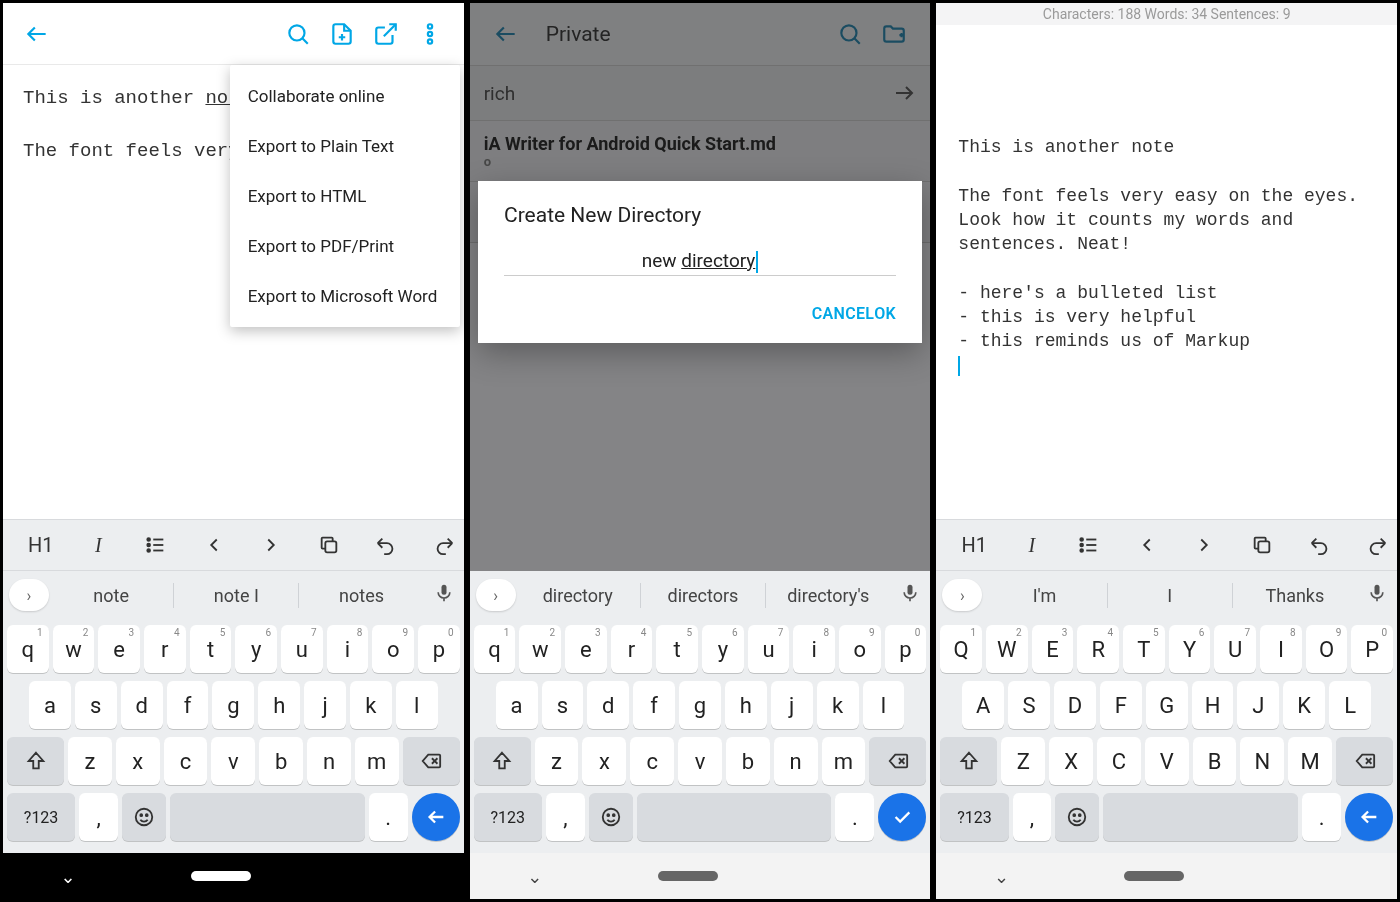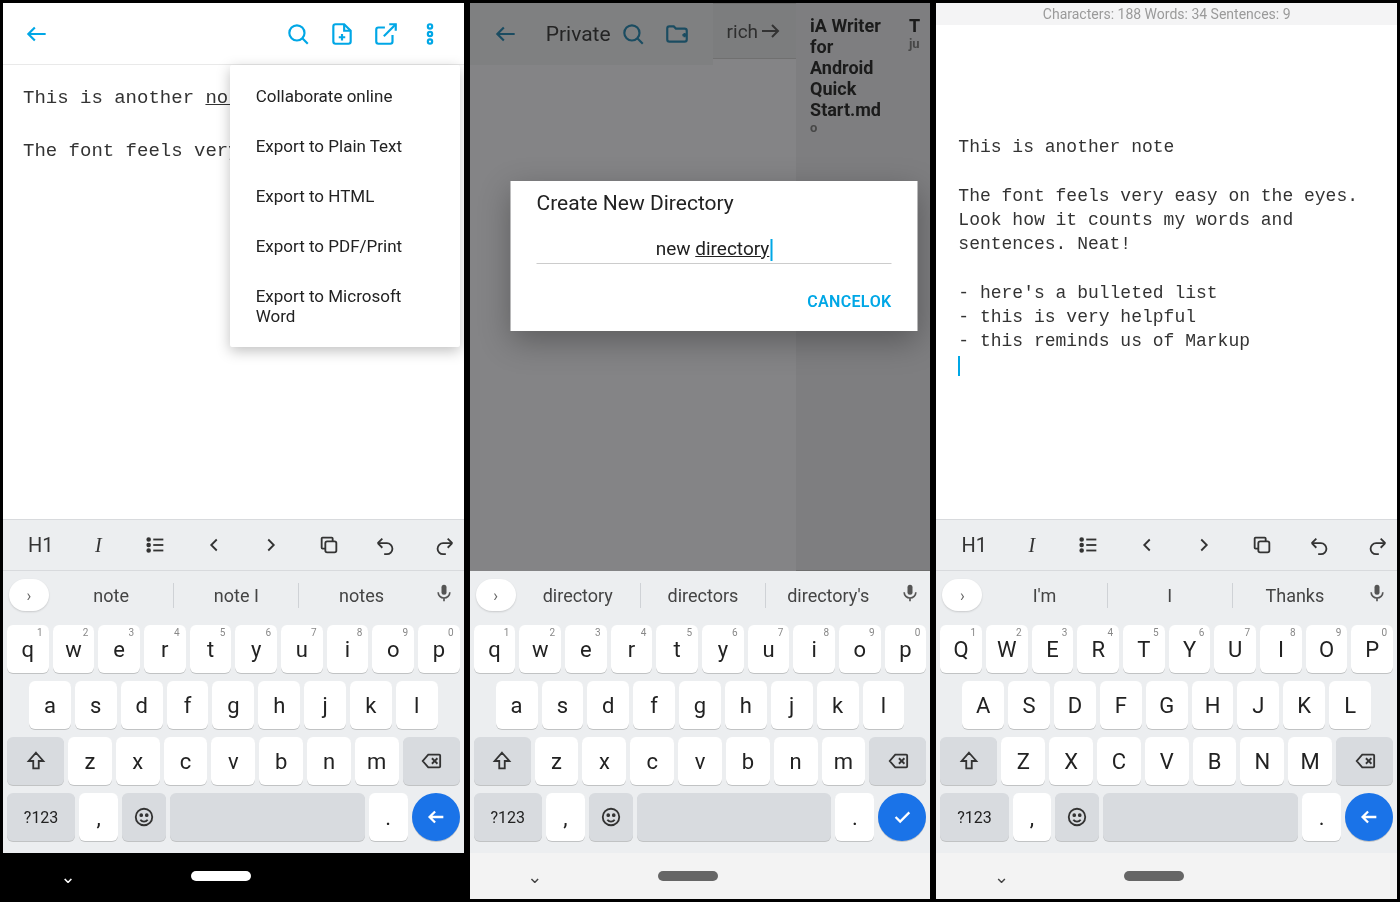--- a/index.html
+++ b/index.html
@@ -48,21 +48,21 @@
   .editor .underline { text-decoration: underline; }
   .dropdown-menu {
     position: absolute;
     top: 62px;
     right: 4px;
     width: 230px;
     background: #fff;
     box-shadow: 0 4px 14px rgba(0,0,0,0.25);
     border-radius: 2px;
     z-index: 50;
-    padding: 6px 8px;
+    padding: 6px 0;
   }
   .dropdown-item {
     padding: 15px 18px;
     font-size: 17px;
     color: #222;
   }
   
   .fmt-toolbar {
     height: 52px;
     background: #eceef0;
@@ -181,21 +181,21 @@
   .dimmed {
     position: absolute;
     inset: 0;
     background: rgba(0,0,0,0.40);
     z-index: 5;
   }
   .s2-bg {
     position: relative;
     flex: 1;
     background: #dcdddf;
-    display: flex; flex-direction: row;
+    display: flex; flex-direction: column;
   }
   .s2-appbar {
     height: 62px;
     display: flex; align-items: center;
     padding: 0 14px;
     background: #d4d6d8;
     font-size: 21px;
     color: #3c3c3c;
   }
   .s2-appbar .title { margin-left: 18px; flex: 1; }
@@ -218,26 +218,25 @@
     font-size: 18px;
     background: #d2d3d5;
     font-weight: bold;
   }
   .s2-file .sub { font-size: 13px; color: #777; }
   .dialog {
     position: absolute;
     top: 178px;
     left: 50%;
     transform: translateX(-50%);
-    width: 407px;
+    width: 444px;
     background: #fff;
     z-index: 10;
-    padding: 10px 26px 12px 26px;
+    padding: 22px 26px 12px 26px;
     box-shadow: 0 10px 30px rgba(0,0,0,0.3);
-    margin-left: 14px;
   }
   .dialog-title { font-size: 21px; color: #222; margin-bottom: 22px; }
   .dialog-input {
     font-size: 19px;
     color: #222;
     border: none;
     border-bottom: 1px solid #ccc;
     padding-bottom: 2px;
     text-align: center;
   }

